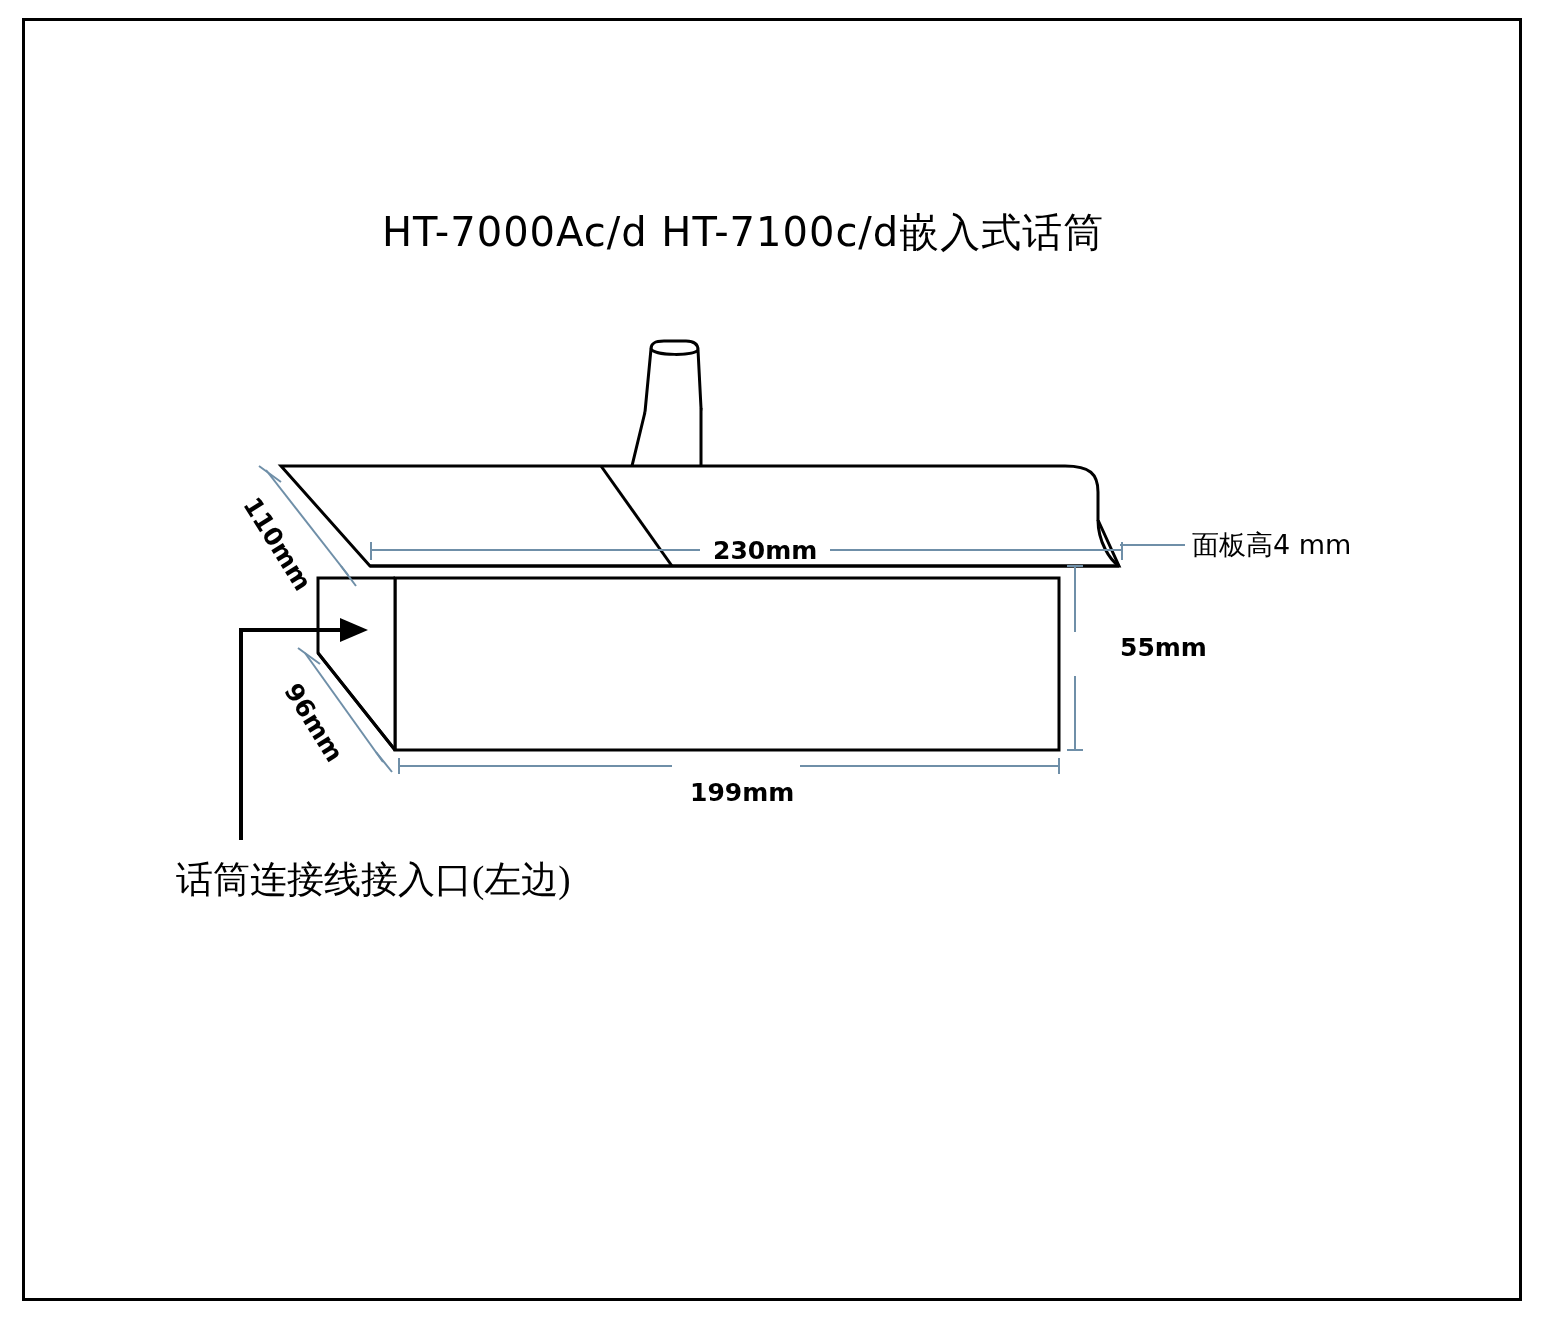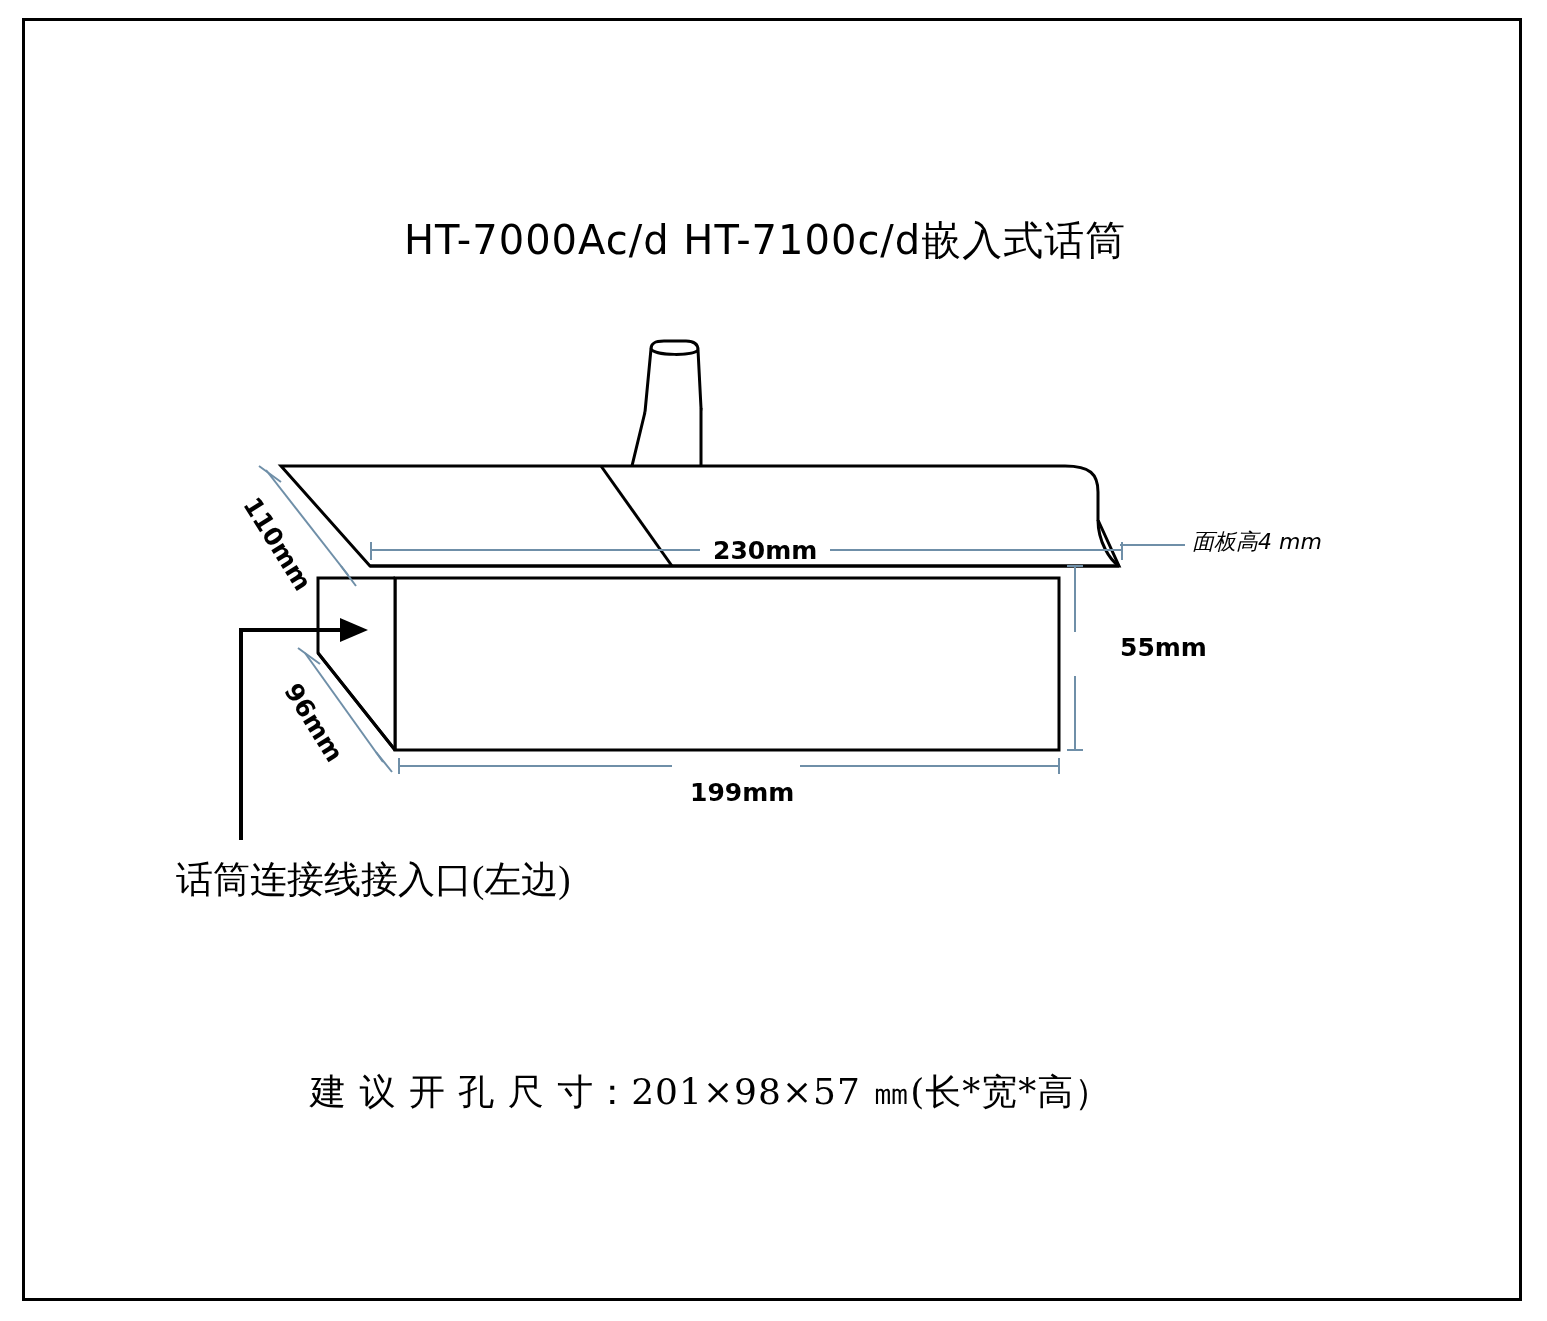--- a/index.html
+++ b/index.html
@@ -44,23 +44,22 @@
     font-size: 40px;
     font-family: "DejaVu Sans", sans-serif;
     letter-spacing: 1px;
   }
   .dim {
     font-size: 25px;
     font-weight: bold;
     font-family: "DejaVu Sans", sans-serif;
   }
   .dim-label {
-    font-size: 22px;
+    font-size: 27px;
     font-family: "DejaVu Sans", sans-serif;
-    font-style: italic;
   }
   .rot-110 {
     transform: rotate(58deg);
     transform-origin: left top;
   }
   .rot-96 {
     transform: rotate(58deg);
     transform-origin: left top;
   }
   .callout {
@@ -129,32 +128,31 @@
 
       <path d="M1120,545 L1185,545"></path>
     </g>
 
     <g stroke="#000000" stroke-width="4" fill="none">
       <path d="M241,840 L241,630 L340,630"></path>
       <path d="M340,618 L368,630 L340,642 Z" fill="#000000" stroke="none"></path>
     </g>
   </svg>
 
-  <div class="txt title" style="left:404px; top:205px;margin-top:8px;">HT-7000Ac/d  HT-7100c/d嵌入式话筒</div>
+  <div class="txt title" style="left:382px; top:205px;">HT-7000Ac/d  HT-7100c/d嵌入式话筒</div>
 
   <div class="txt dim rot-110" style="left:262px; top:492px;">110mm</div>
 
   <div class="txt dim rot-96" style="left:303px; top:678px;">96mm</div>
 
   <div class="txt dim" style="left:713px; top:536px;text-align:right;">230mm</div>
 
   <div class="txt dim" style="left:690px; top:778px;">199mm</div>
 
   <div class="txt dim" style="left:1072px; top:633px;margin-left:48px;">55mm</div>
 
   <div class="txt dim-label" style="left:1192px; top:527px;">面板高4 mm</div>
 
   <div class="txt callout" style="left:176px; top:855px;">话筒连接线接入口(左边)</div>
 
 
-  <div class="txt spec" style="left:310px; top:1068px;">建 议 开 孔 尺 寸：201×98×57 ㎜(长*宽*高）</div>
 
 </div>
 
 </body></html>

